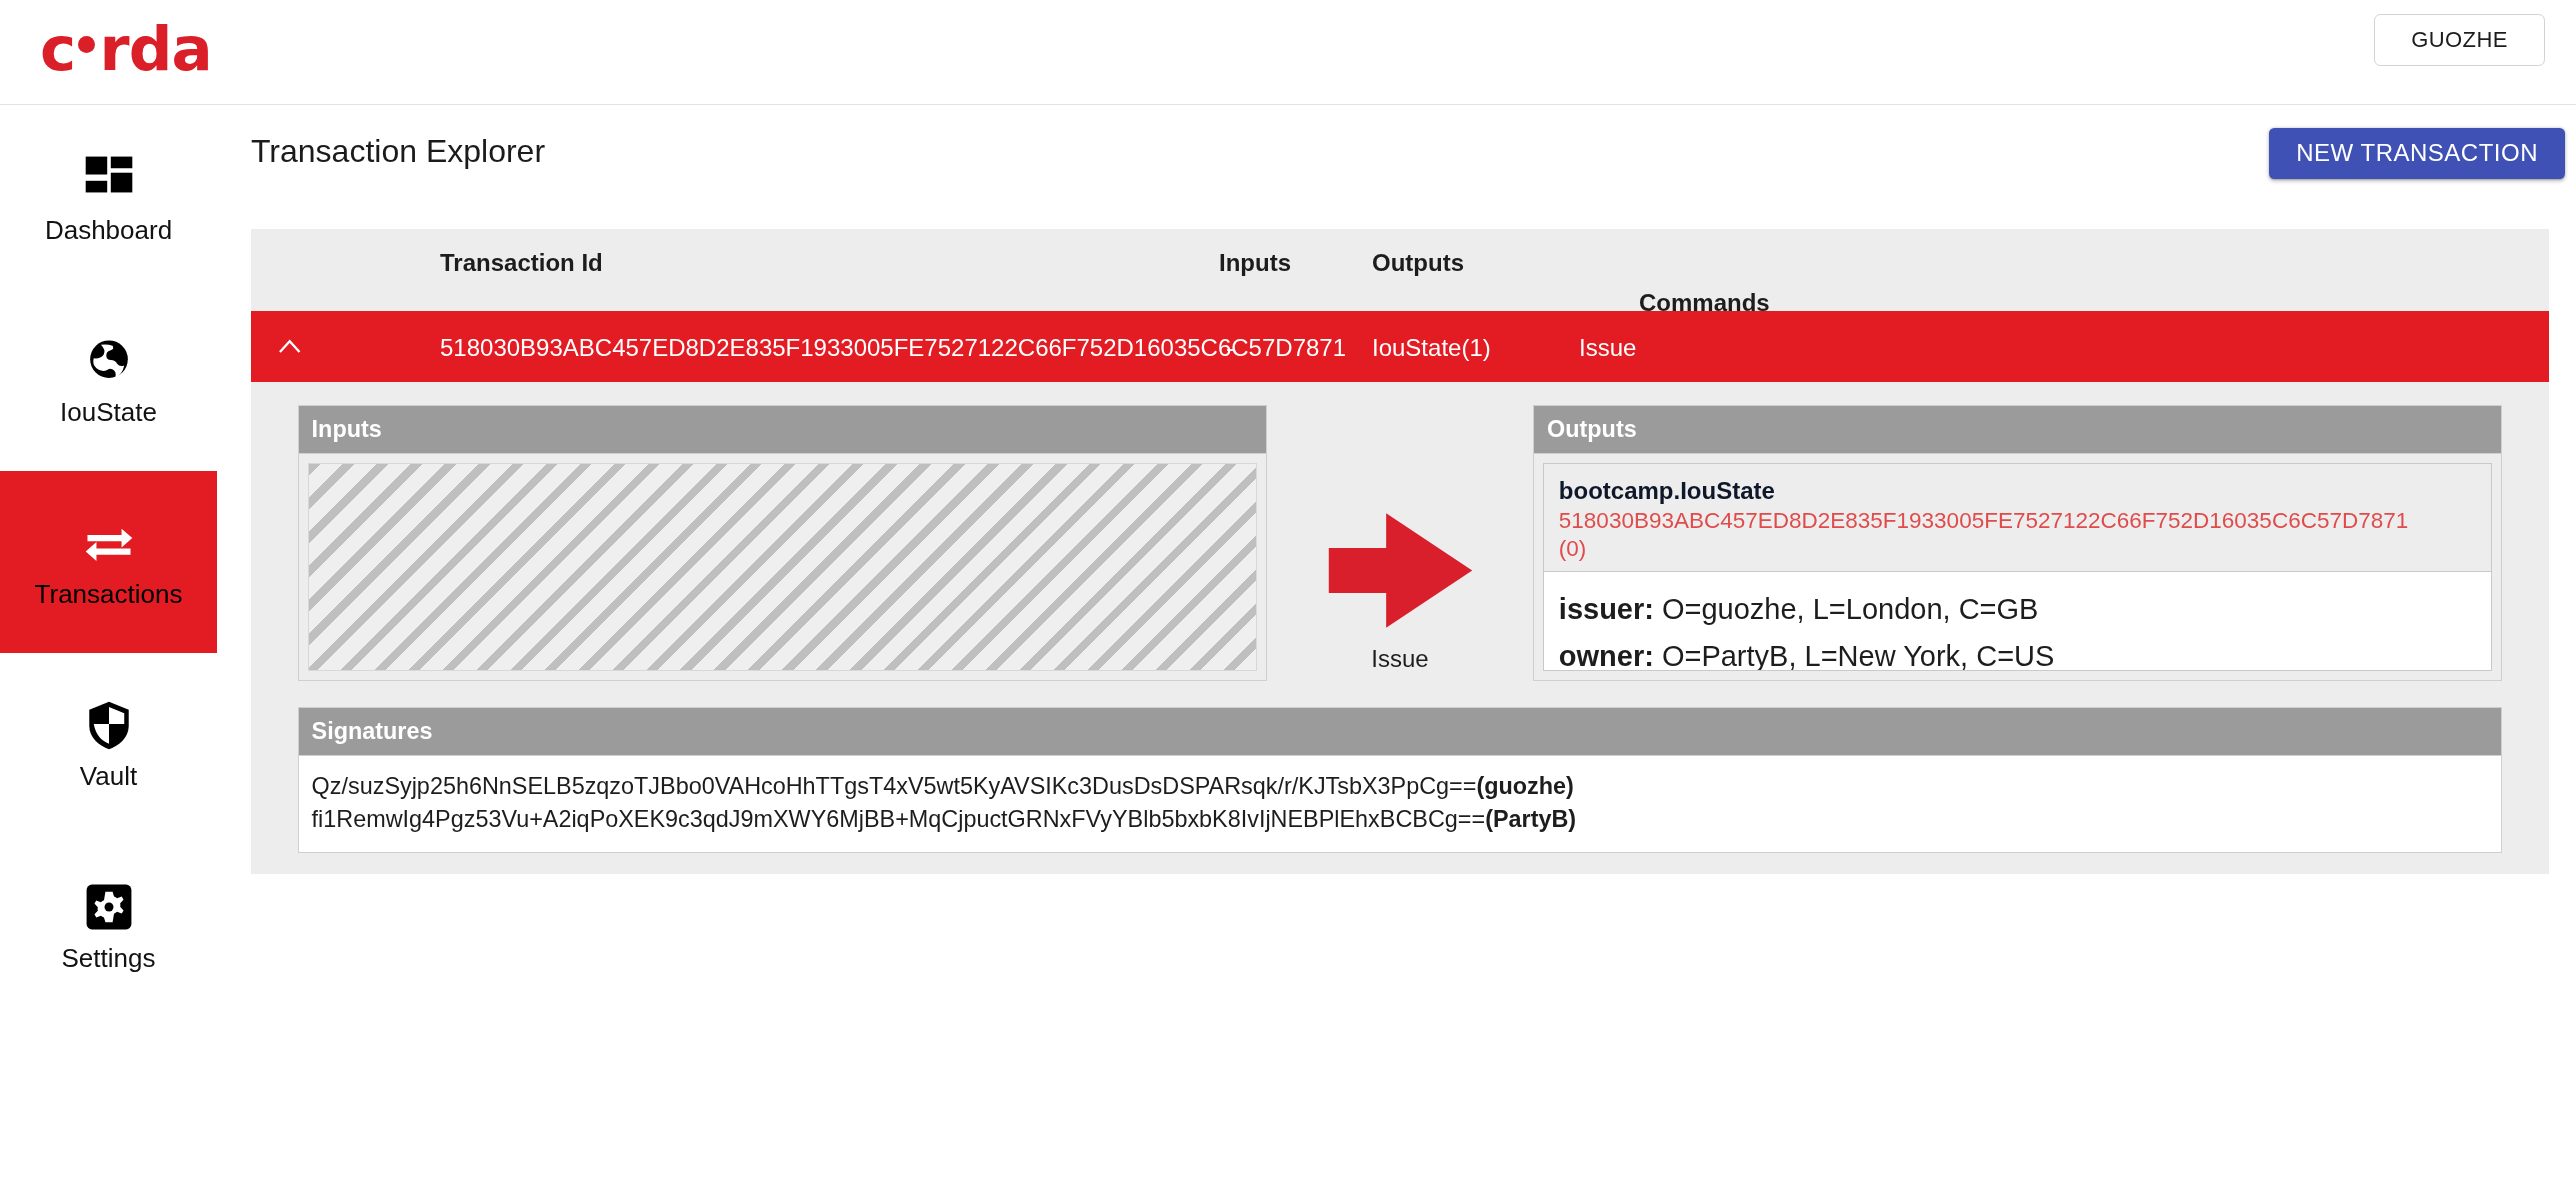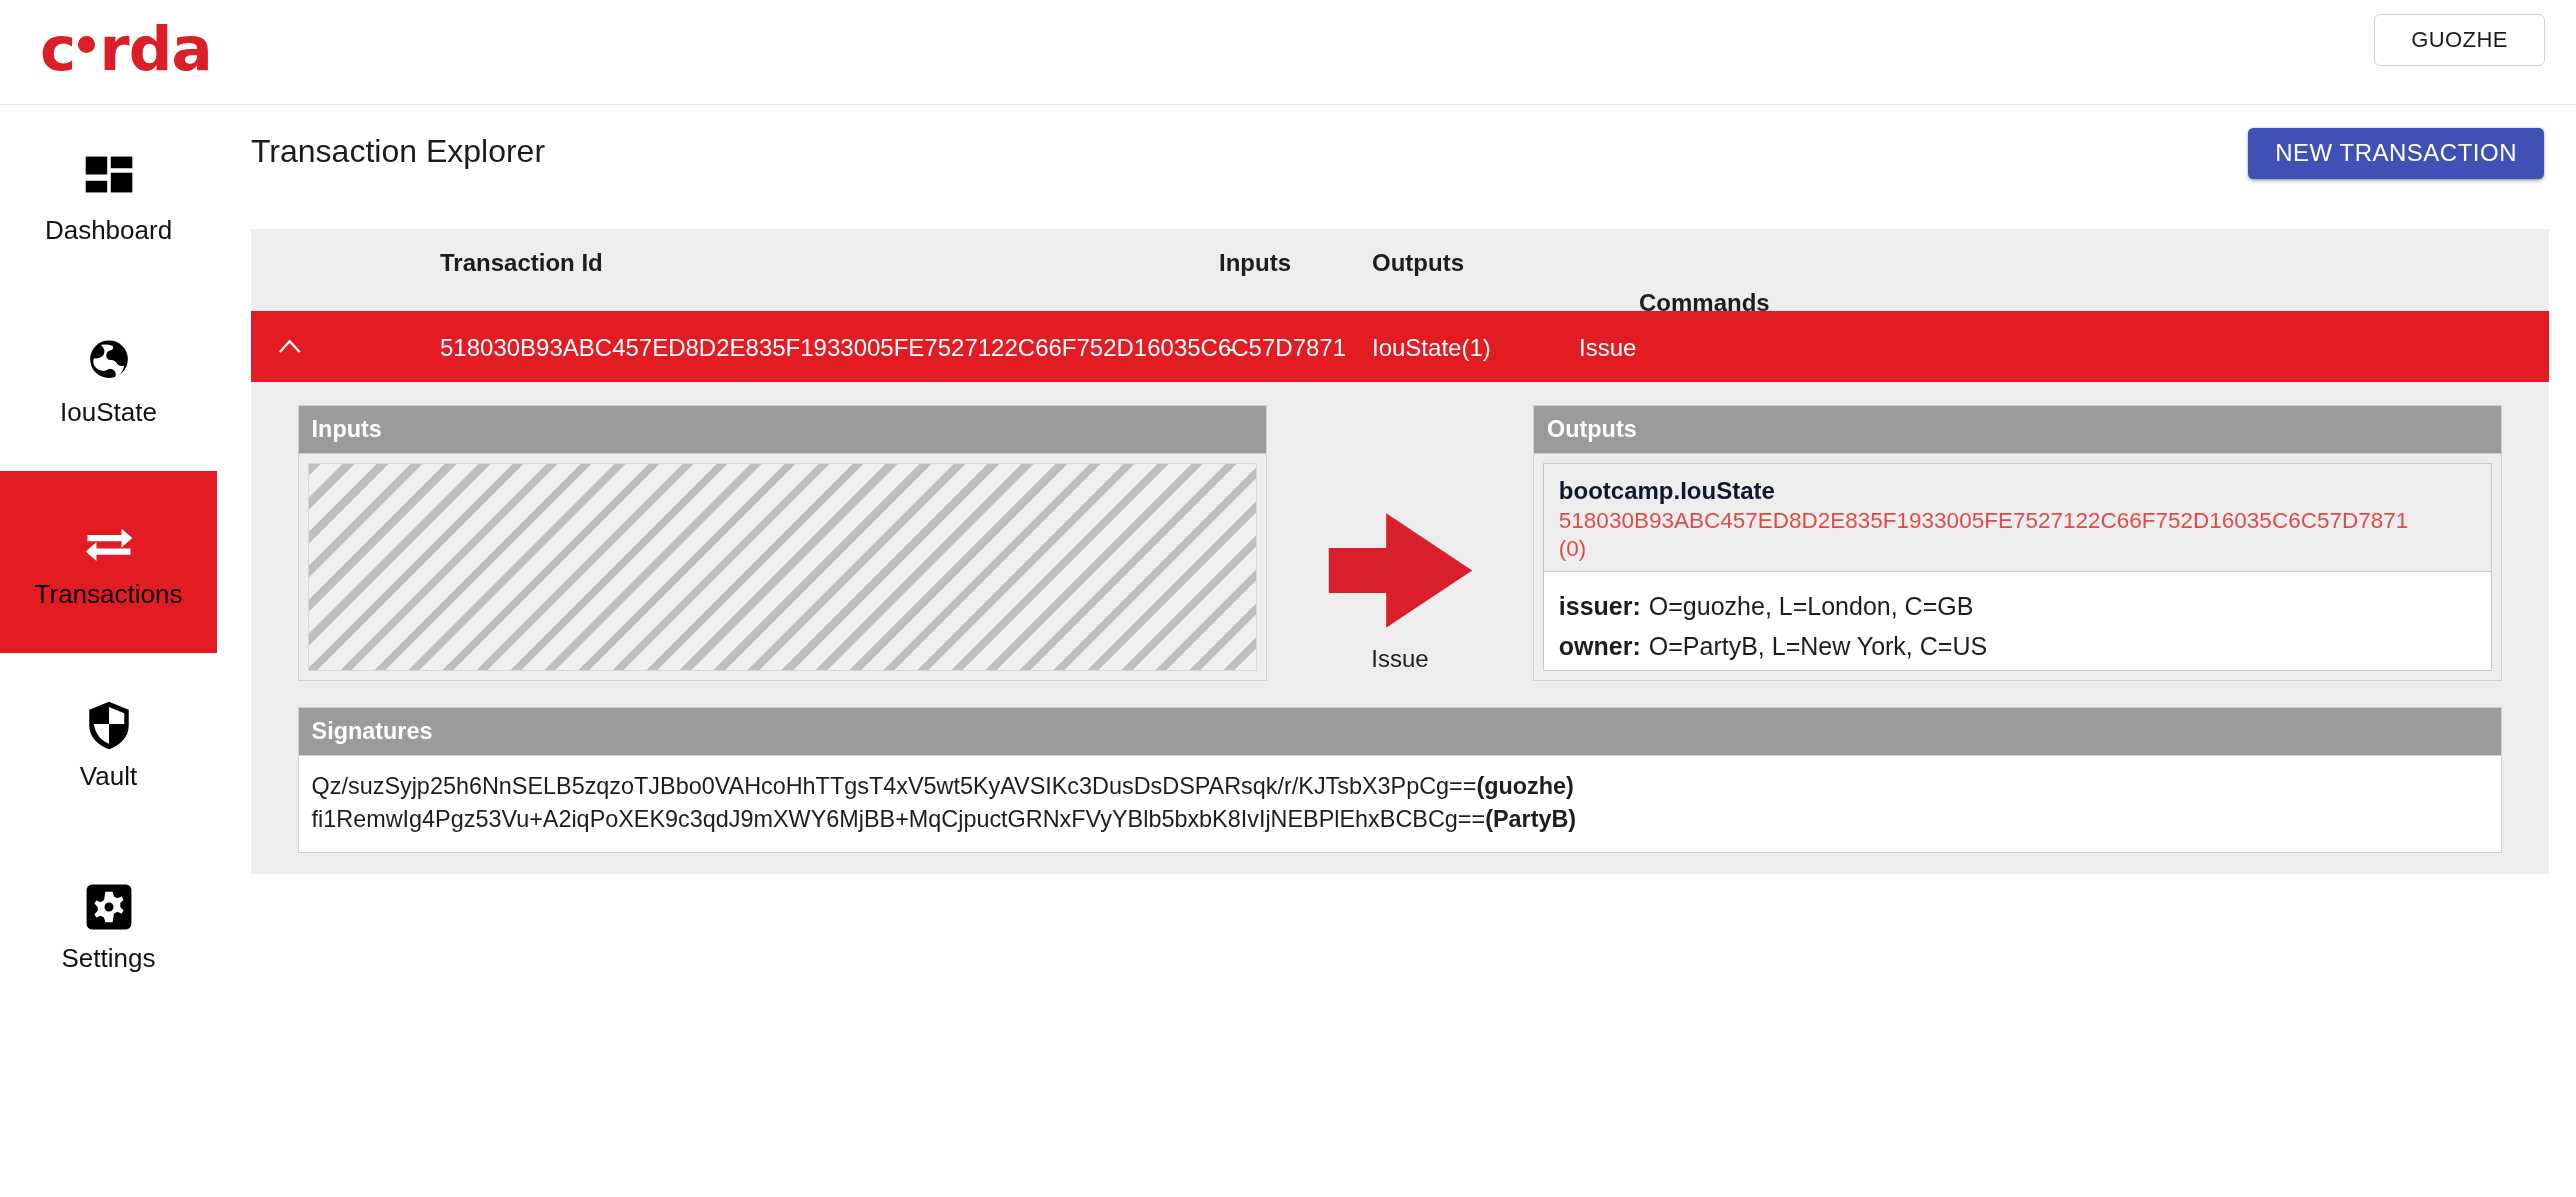--- a/index.html
+++ b/index.html
@@ -92,21 +92,21 @@
   }
   .page-title {
     position: absolute; left: 33px; top: 26px;
     font-size: 32px;
     color: #1b1b1b;
     font-weight: 400;
     font-family: "Liberation Sans", sans-serif;
     white-space: nowrap;
   }
   .new-tx-btn {
-    position: absolute; right: 32px; top: 20.7px;
+    position: absolute; right: 11px; top: 20.7px;
     height: 51px; padding: 0 27px;
     background: #3f51b5;
     color: #ffffff;
     border: none; border-radius: 5.4px;
     font-size: 24px; letter-spacing: 0.5px;
     display: flex; align-items: center; justify-content: center;
     box-shadow: 0 1.8px 4.5px rgba(0,0,0,.26), 0 0.9px 1.8px rgba(0,0,0,.18);
     cursor: pointer;
     font-family: "Liberation Sans", sans-serif;
   }
@@ -232,21 +232,21 @@
     padding: 0 14.4px 9px 14.4px;
     font-family: "Liberation Sans", sans-serif;
   }
   .state-fields {
     background: #ffffff;
     border-top: 0.9px solid #c9c9c9;
     padding: 14.4px 14.4px 9px 14.4px;
     height: 129px;
   }
   .fld {
-    font-size: 25px;
+    font-size: 29px;
     color: #1d1d1d;
     line-height: 1.62;
     white-space: nowrap;
     font-family: "Liberation Sans", sans-serif;
   }
   .fld b { font-weight: bold; }
   .fld .v { margin-left: 8px; }
 
   
   .arrow-wrap {

